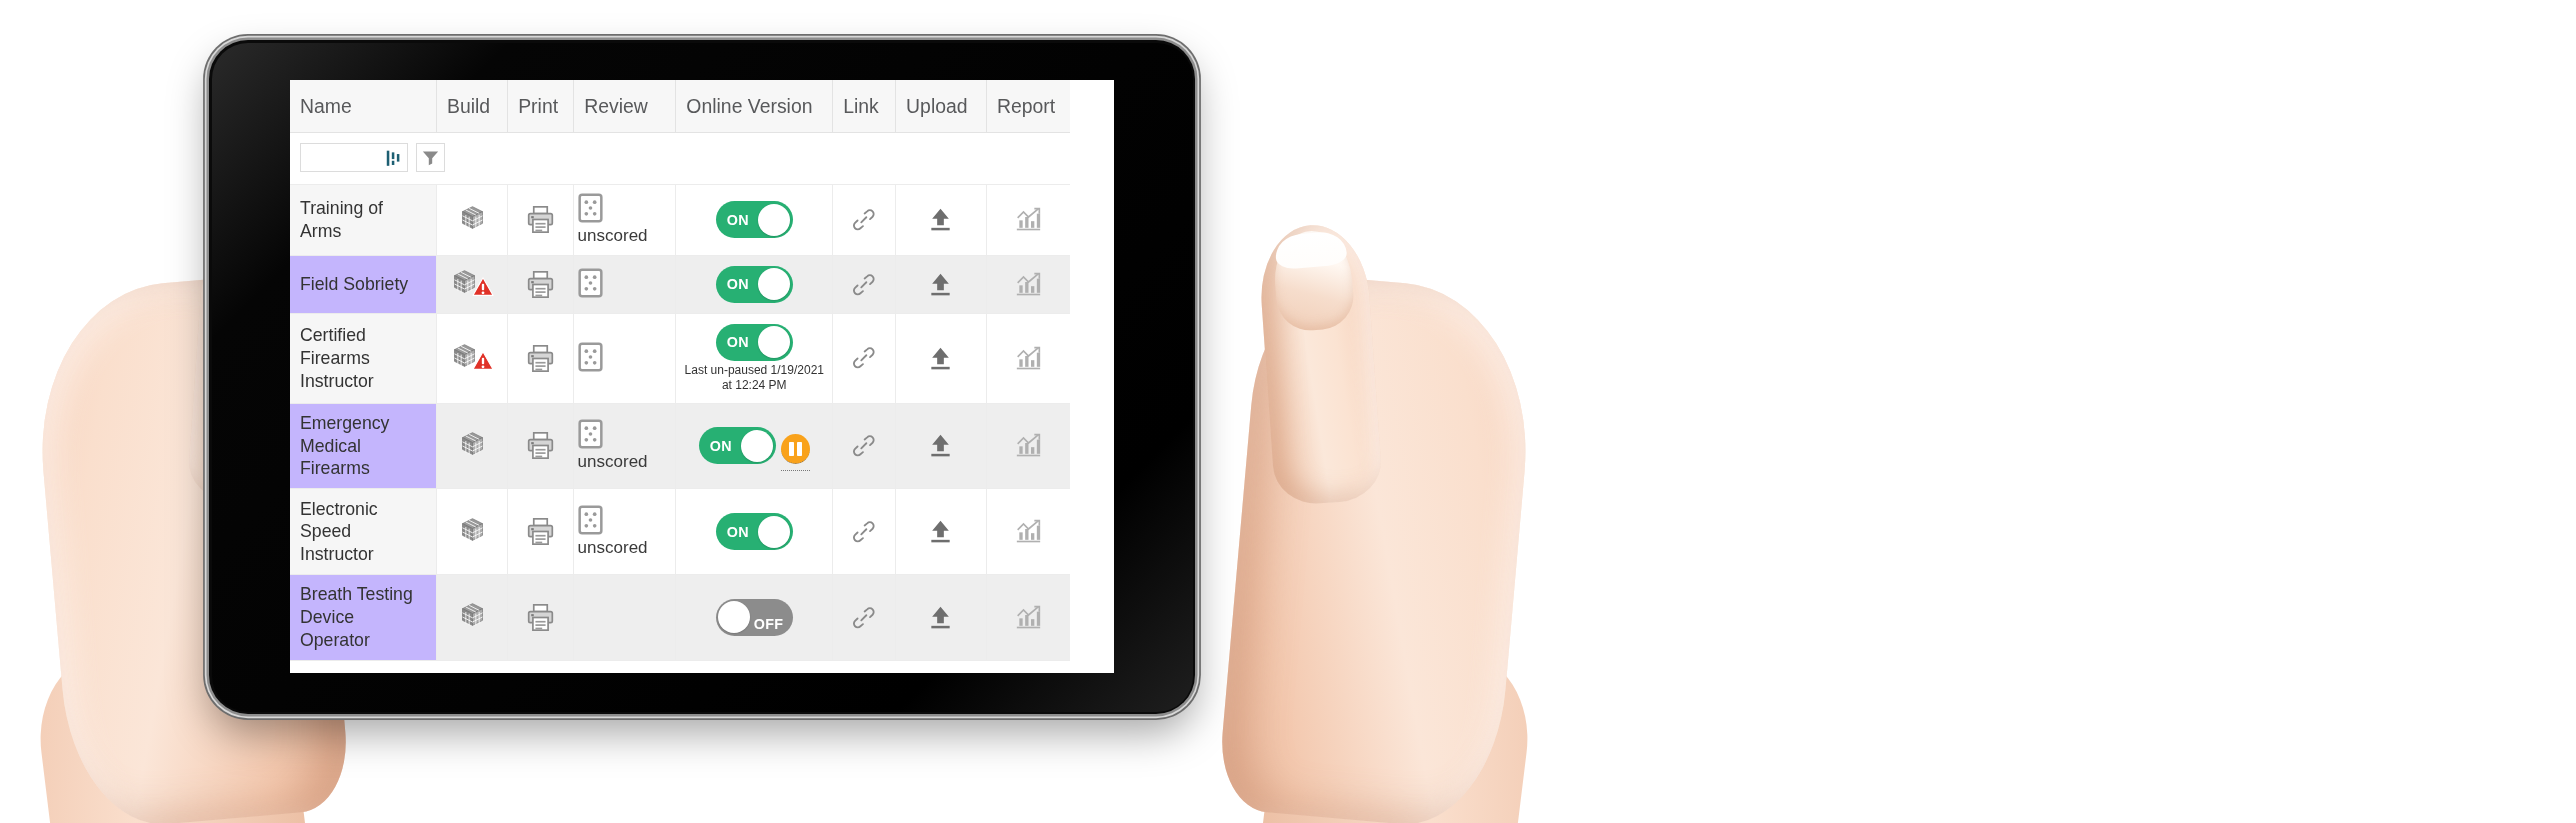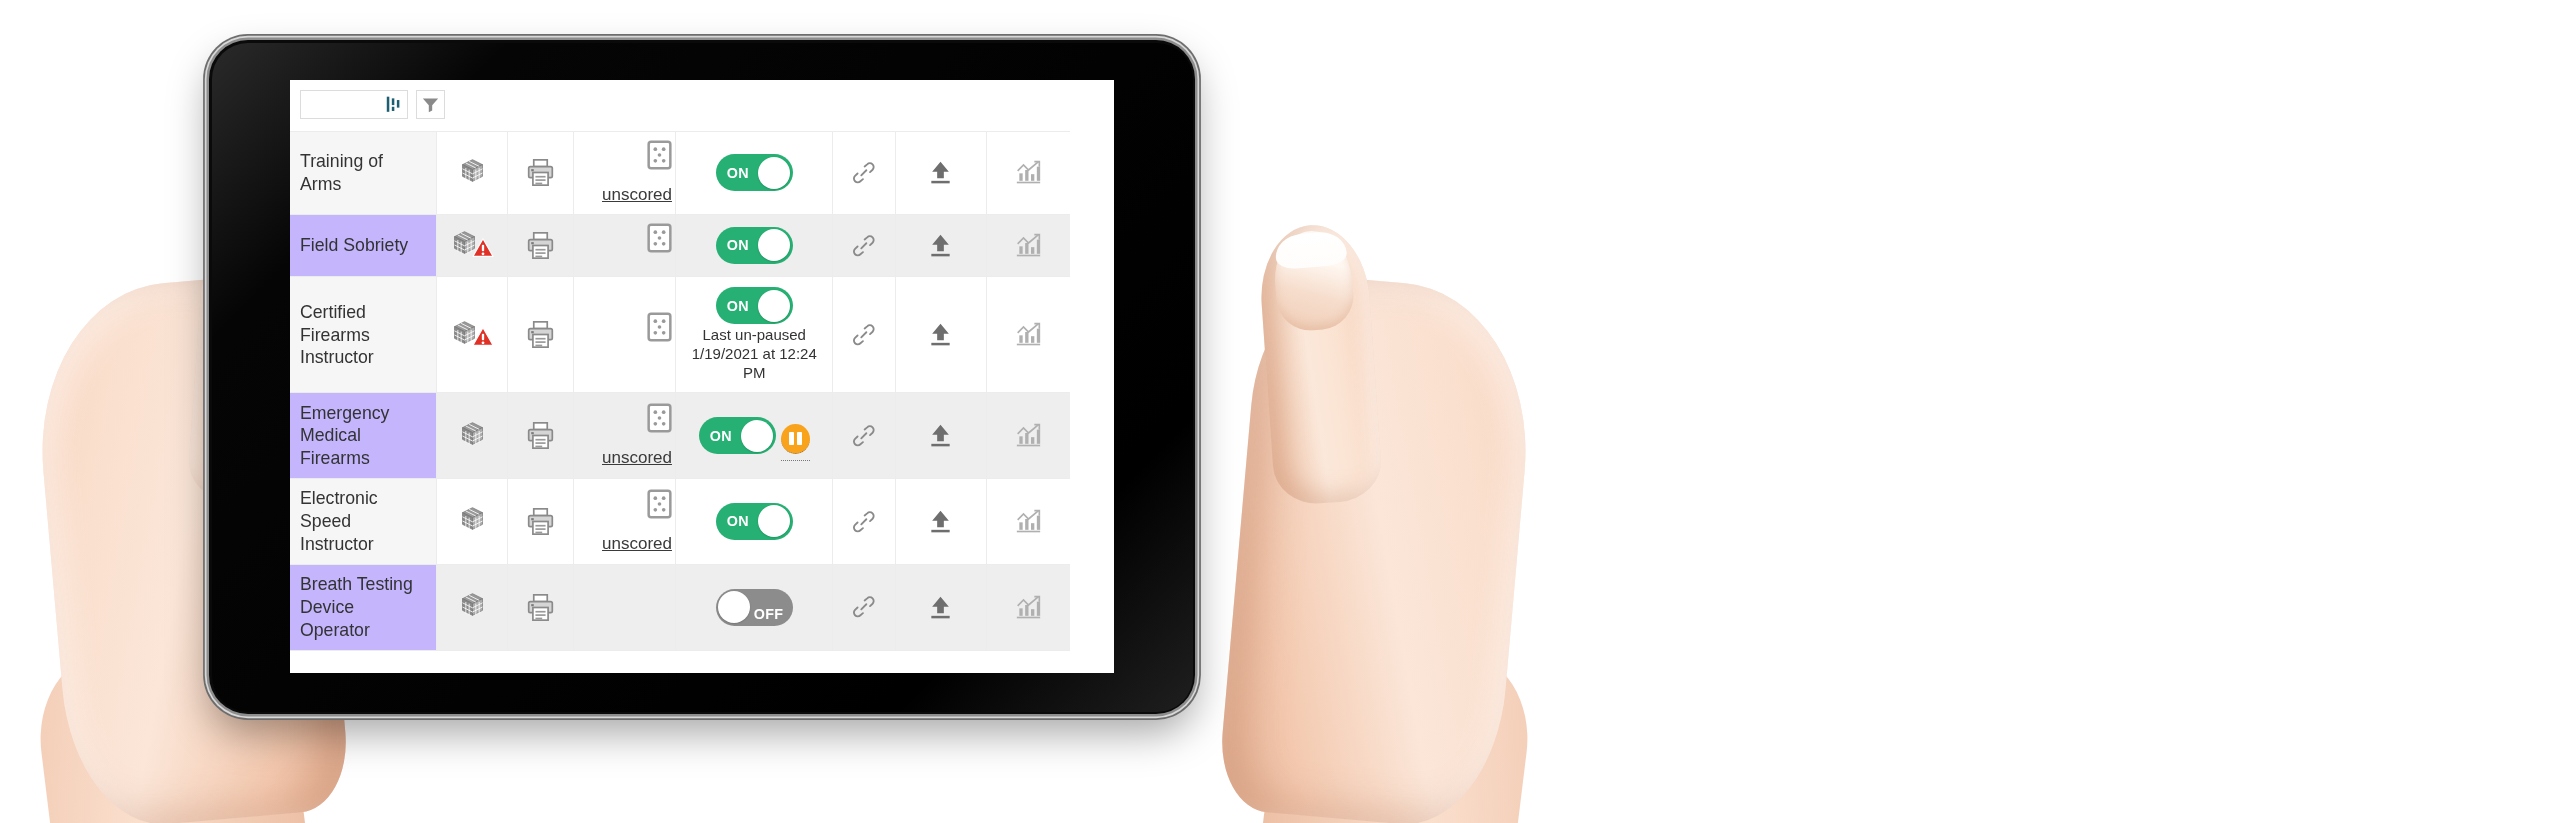--- a/index.html
+++ b/index.html
@@ -166,23 +166,23 @@
     border-bottom:1.7px dotted #6b6b6b;box-sizing:content-box;
     padding-bottom:0;position:relative;
   }
   .pause-btn:after{
     content:"";position:absolute;left:0;right:0;bottom:-7.6px;
     border-bottom:1.7px dotted #777;
   }
   .pause-bars{display:flex;gap:3.4px;}
   .pause-bars i{display:block;width:5px;height:13.5px;background:#fff;border-radius:0.8px;}
 
-  .unpaused-note{font-size:15px;color:#333;line-height:1.25;text-align:center;}
-
-  .scorewrap{display:flex;flex-direction:column;align-items:flex-end;gap:15px;padding:3.4px 0;text-decoration:underline;}
+  .unpaused-note{font-size:12px;color:#333;line-height:1.25;text-align:center;}
+
+  .scorewrap{display:flex;flex-direction:column;align-items:flex-start;gap:3px;padding:3.4px 0;}
   .score-label{font-size:17px;color:#3a3a3a;}
 
   .iconcell{display:flex;align-items:center;justify-content:center;gap:0;position:relative;}
   .warn{margin-left:-6.7px;margin-top:5px;}
   svg{display:block;}
 </style>
 </head>
 <body>
 
 <div id="scene">
@@ -203,20 +203,30 @@
           <col style="width:69px">
           <col style="width:64px">
           <col style="width:99px">
           <col style="width:152px">
           <col style="width:61px">
           <col style="width:88px">
           <col style="width:81px">
         </colgroup>
 
         <thead>
+          <tr>
+            <th>Name</th>
+            <th>Build</th>
+            <th>Print</th>
+            <th>Review</th>
+            <th>Online Version</th>
+            <th>Link</th>
+            <th>Upload</th>
+            <th class="last">Report</th>
+          </tr>
 
           <tr class="filterrow-wrap">
             <td colspan="8" style="border-right:none;text-align:left;padding:0;background:#fff;">
               <div class="filterbar">
                 <div class="filter-input">
                   <span>
                     <svg width="17" height="18.5" viewBox="0 0 20 22">
                       <rect x="2" y="2" width="3" height="18" fill="#1d5f72"></rect>
                       <rect x="8" y="4" width="3" height="8" fill="#1d5f72"></rect>
                       <rect x="8" y="14" width="3" height="5" fill="#1d5f72"></rect>

